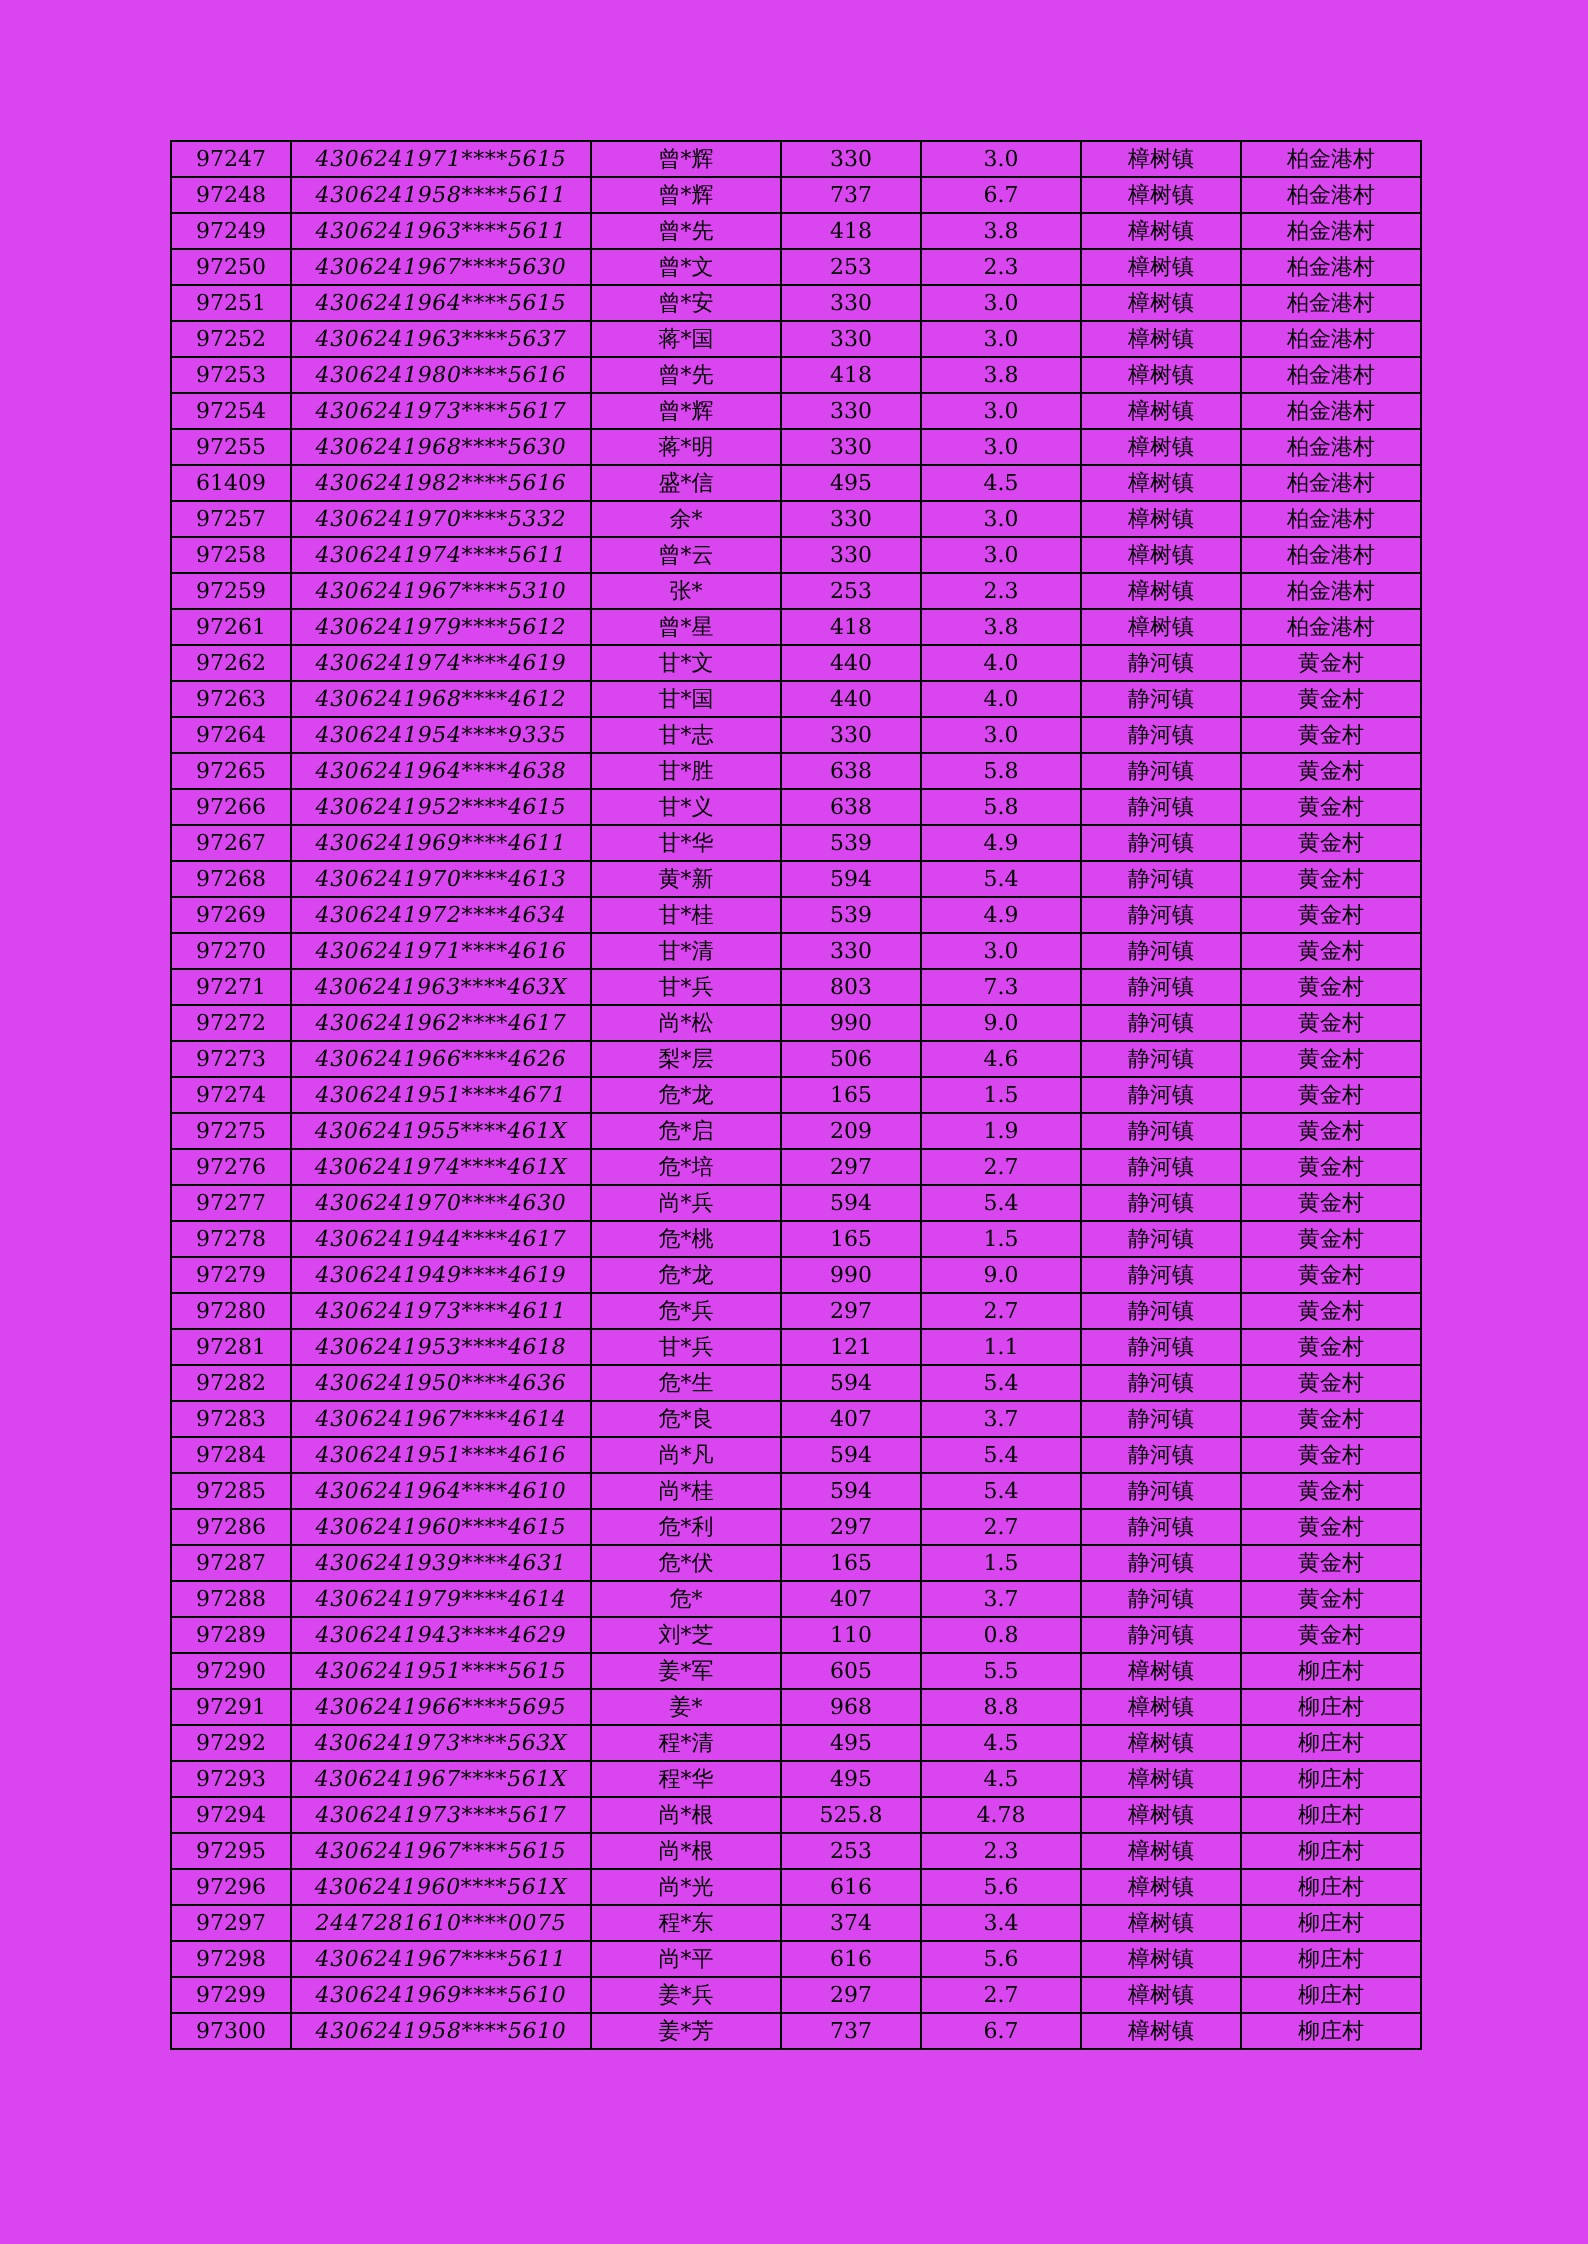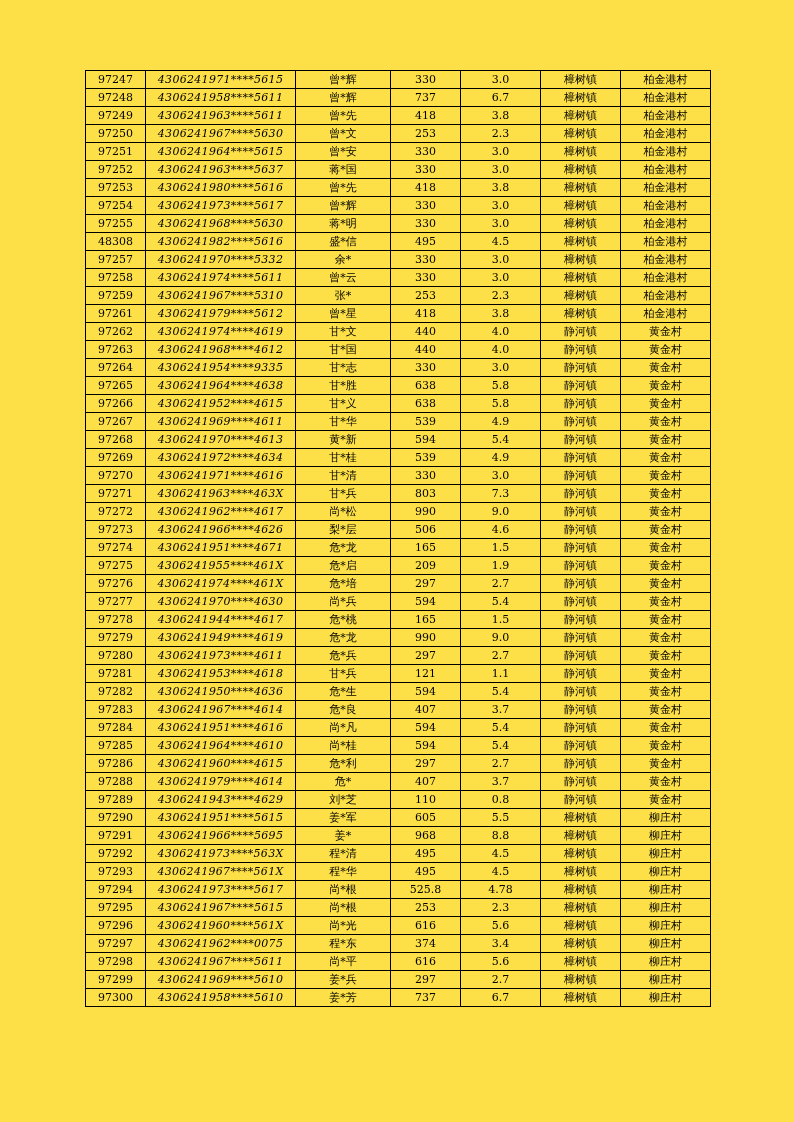--- a/index.html
+++ b/index.html
@@ -4,21 +4,21 @@
 <style>
   html, body {
     margin: 0;
     padding: 0;
     background: #ffffff;
   }
   .page {
     position: relative;
     width: 794px;
     height: 1122px;
-    background: #fde047;
+    background: #d946ef;
     color: #000000;
     font-family: "DejaVu Serif", "Liberation Serif", serif;
     overflow: hidden;
   }
   table.records {
     position: absolute;
     left: 85px;
     top: 70px;
     width: 625px;
     border-collapse: collapse;
@@ -137,21 +137,21 @@
           <td class="c-index">97255</td>
           <td class="c-id">4306241968****5630</td>
           <td class="c-name">蒋*明</td>
           <td class="c-amount">330</td>
           <td class="c-rate">3.0</td>
           <td class="c-town">樟树镇</td>
           <td class="c-village">柏金港村</td>
         </tr>
 
         <tr>
-          <td class="c-index">48308</td>
+          <td class="c-index">61409</td>
           <td class="c-id">4306241982****5616</td>
           <td class="c-name">盛*信</td>
           <td class="c-amount">495</td>
           <td class="c-rate">4.5</td>
           <td class="c-town">樟树镇</td>
           <td class="c-village">柏金港村</td>
         </tr>
 
         <tr>
           <td class="c-index">97257</td>
@@ -437,20 +437,29 @@
         <tr>
           <td class="c-index">97286</td>
           <td class="c-id">4306241960****4615</td>
           <td class="c-name">危*利</td>
           <td class="c-amount">297</td>
           <td class="c-rate">2.7</td>
           <td class="c-town">静河镇</td>
           <td class="c-village">黄金村</td>
         </tr>
 
+        <tr>
+          <td class="c-index">97287</td>
+          <td class="c-id">4306241939****4631</td>
+          <td class="c-name">危*伏</td>
+          <td class="c-amount">165</td>
+          <td class="c-rate">1.5</td>
+          <td class="c-town">静河镇</td>
+          <td class="c-village">黄金村</td>
+        </tr>
 
         <tr>
           <td class="c-index">97288</td>
           <td class="c-id">4306241979****4614</td>
           <td class="c-name">危*</td>
           <td class="c-amount">407</td>
           <td class="c-rate">3.7</td>
           <td class="c-town">静河镇</td>
           <td class="c-village">黄金村</td>
         </tr>
@@ -530,21 +539,21 @@
           <td class="c-id">4306241960****561X</td>
           <td class="c-name">尚*光</td>
           <td class="c-amount">616</td>
           <td class="c-rate">5.6</td>
           <td class="c-town">樟树镇</td>
           <td class="c-village">柳庄村</td>
         </tr>
 
         <tr>
           <td class="c-index">97297</td>
-          <td class="c-id">4306241962****0075</td>
+          <td class="c-id">2447281610****0075</td>
           <td class="c-name">程*东</td>
           <td class="c-amount">374</td>
           <td class="c-rate">3.4</td>
           <td class="c-town">樟树镇</td>
           <td class="c-village">柳庄村</td>
         </tr>
 
         <tr>
           <td class="c-index">97298</td>
           <td class="c-id">4306241967****5611</td>

